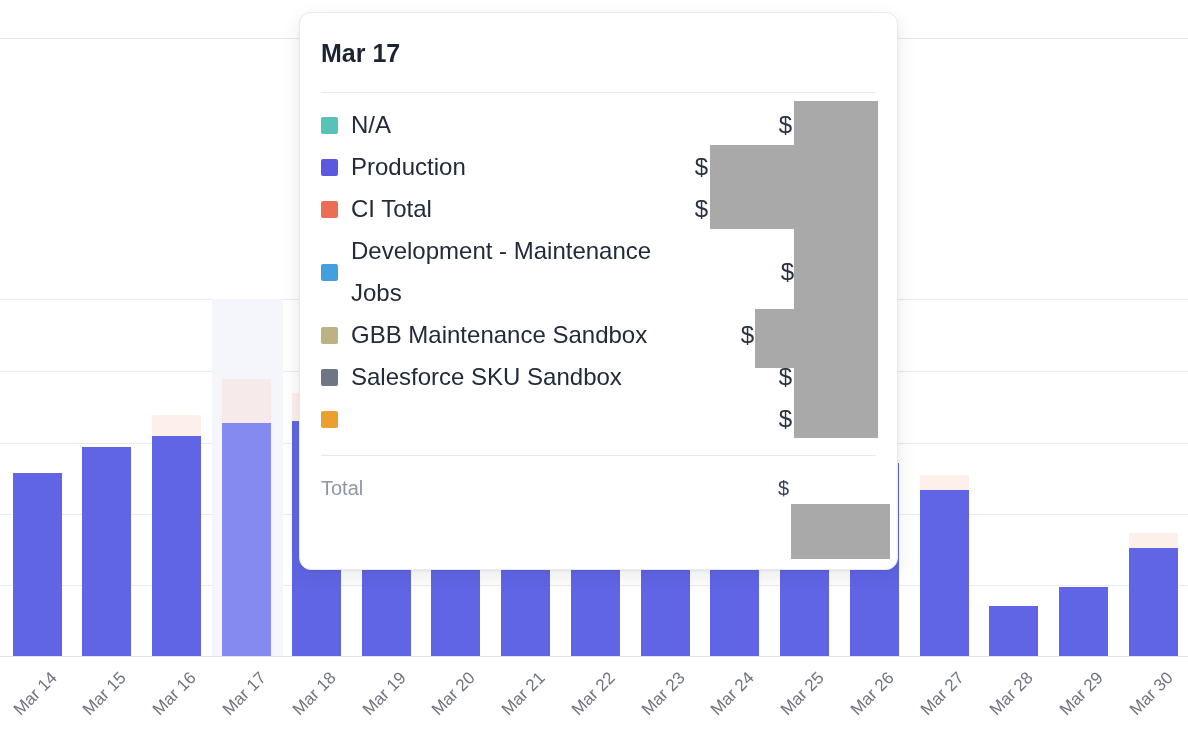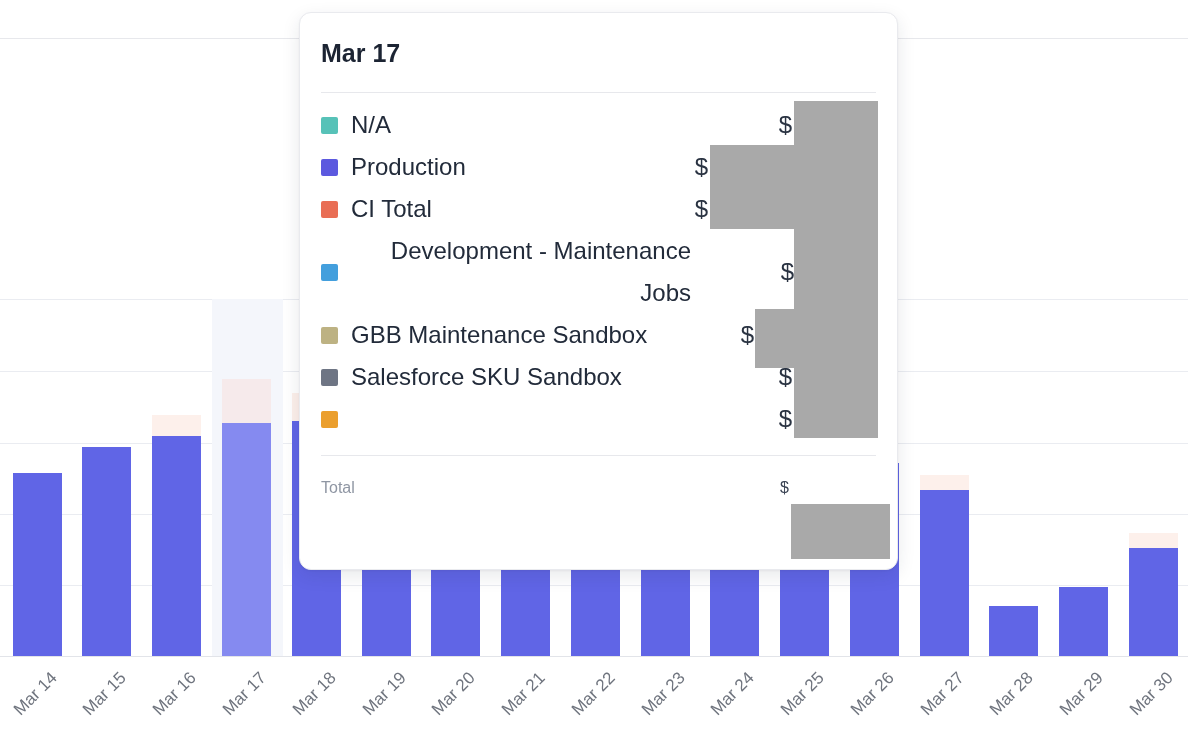--- a/index.html
+++ b/index.html
@@ -26,23 +26,23 @@
     box-shadow:0 6px 18px rgba(30,35,60,.10),0 1px 2px rgba(30,35,60,.05);
     box-sizing:border-box;padding:26px 21px 0 21px;z-index:5;
   }
   .tt-title{font-size:25px;font-weight:bold;color:#1c2433;line-height:28px;}
   .tt-sep{height:1px;background:#e7e8ec;border:0;margin:0;}
   .tt-sep.first{margin-top:25px;}
   .tt-sep.second{margin-top:15px;}
   .tt-rows{margin-top:11px;}
   .t-row{display:flex;align-items:center;font-size:24px;line-height:42px;color:#222b3a;}
   .t-row .swatch{width:17px;height:17px;border-radius:2px;flex:0 0 17px;margin-right:13px;}
-  .t-row .t-label{max-width:340px;text-align:right;}
+  .t-row .t-label{max-width:340px;}
   .t-row .t-value{margin-left:auto;color:#2a3342;}
-  .t-total{display:flex;align-items:center;font-size:16px;line-height:42px;margin-top:11px;}
+  .t-total{display:flex;align-items:center;font-size:20px;line-height:42px;margin-top:11px;}
   .t-total .t-label{color:#8f96a3;}
   .t-total .t-value{margin-left:auto;color:#3a4353;}
   .redaction{position:absolute;z-index:6;}
 </style>
 </head>
 <body>
 
 <div id="chart-root">
   <div id="lines-layer">
       <div class="hline top-line" style="top: 38px;"></div>

